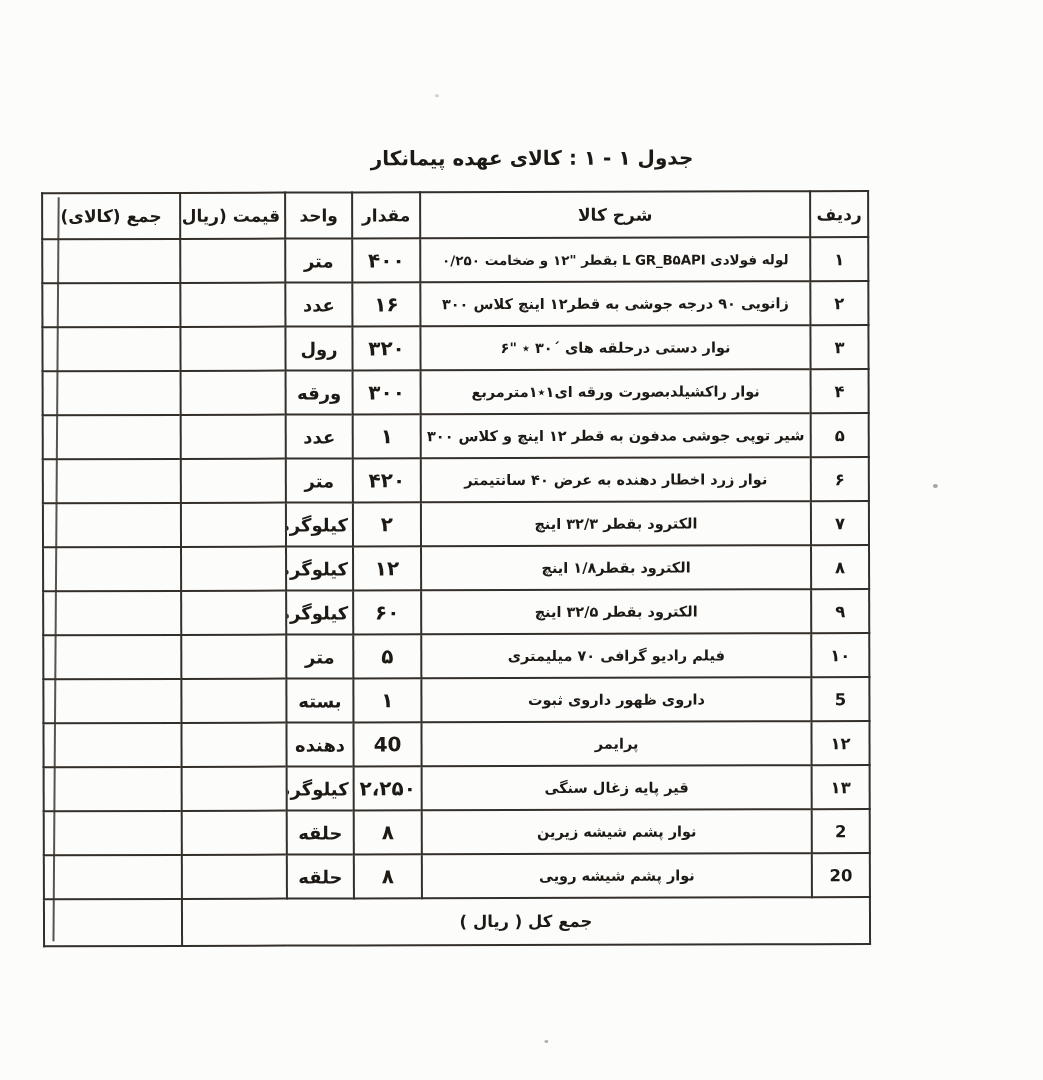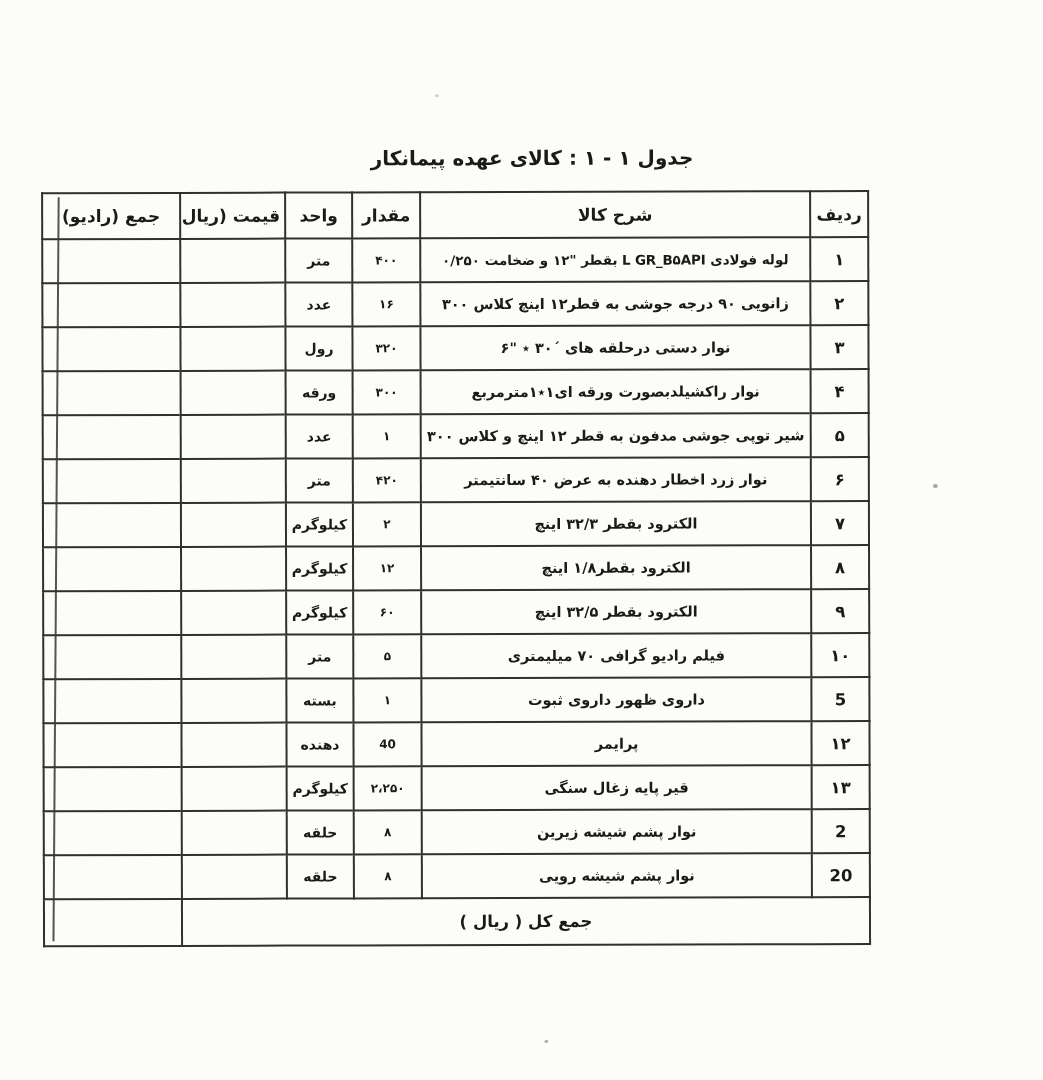--- a/index.html
+++ b/index.html
@@ -31,22 +31,22 @@
     border:2px solid #332f2a;
     font-weight:bold;text-align:center;vertical-align:middle;
     padding:0 4px;overflow:hidden;white-space:nowrap;
   }
   tr.hdr{height:46px;}
   tr.hdr th{font-size:17px;}
   tbody tr{height:44px;}
   td.c-rownum{font-size:16.5px;}
   td.c-desc{font-size:14.5px;}
   td.c-desc.tight{font-size:13.5px;letter-spacing:-0.2px;}
-  td.c-qty{font-size:12px;margin-left:24px;}
-  td.c-unit{font-size:14px;}
+  td.c-qty{font-size:20px;margin-left:24px;}
+  td.c-unit{font-size:18px;}
   tr.grand{height:47px;}
   tr.grand td{font-size:16.5px;}
   
   .dline{
     position:absolute;left:55px;top:196px;height:744px;width:2px;
     background:#3a3631;opacity:.85;transform:rotate(0.55deg);
   }
   
   .speck{position:absolute;border-radius:50%;}
   .speck.s1{left:933px;top:485px;width:5px;height:4px;background:#a9a6a0;}
@@ -71,21 +71,21 @@
         <col class="w-price">
         <col class="w-total">
     </colgroup>
     <thead>
       <tr class="hdr">
         <th>ردیف</th>
         <th>شرح کالا</th>
         <th>مقدار</th>
         <th>واحد</th>
         <th>قیمت (ریال)</th>
-        <th>جمع (رادیو)</th>
+        <th>جمع (کالای)</th>
       </tr>
     </thead>
     <tbody>
       <tr>
         <td class="c-rownum">۱</td>
         <td class="c-desc tight">لوله فولادی L GR_B۵API بقطر "۱۲ و ضخامت ۰/۲۵۰</td>
         <td class="c-qty">۴۰۰</td>
         <td class="c-unit">متر</td>
         <td class="c-price"></td>
         <td class="c-total"></td>

